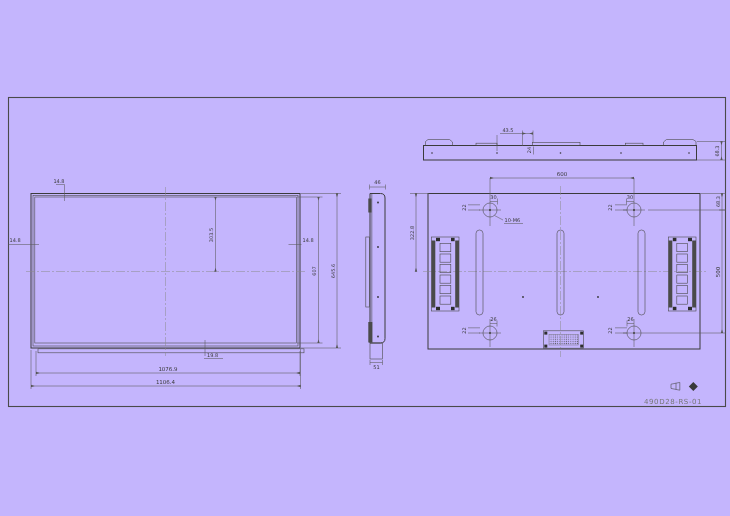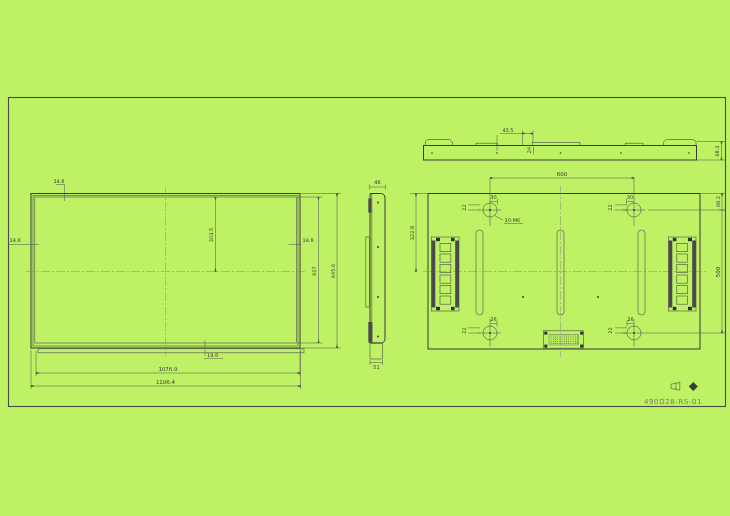--- a/index.html
+++ b/index.html
@@ -1,16 +1,16 @@
 <!DOCTYPE html>
 <html><head>
 <meta charset="utf-8">
 <style>
   html,body{margin:0;padding:0;background:#ffffff;}
-  .page{position:relative;width:730px;height:516px;background:#bef264;overflow:hidden;
+  .page{position:relative;width:730px;height:516px;background:#c4b5fd;overflow:hidden;
         font-family:"DejaVu Sans", sans-serif;}
   svg text{font-family:"DejaVu Sans", sans-serif;fill:#3a3a3a;}
   .ol  {stroke:#3b3b3b;stroke-width:1;fill:none;}
   .ol2 {stroke:#4a4a4a;stroke-width:0.6;fill:none;}
   .dl  {stroke:#5a5a5a;stroke-width:0.55;fill:none;}
   .cl  {stroke:#8a8a8a;stroke-width:0.5;fill:none;stroke-dasharray:9 2 2 2;}
   .dark{fill:#4a4a4a;stroke:none;}
   .dark2{fill:#2e2e2e;stroke:none;}
   .t5 {font-size:5px;}
   .t55{font-size:5.5px;}

